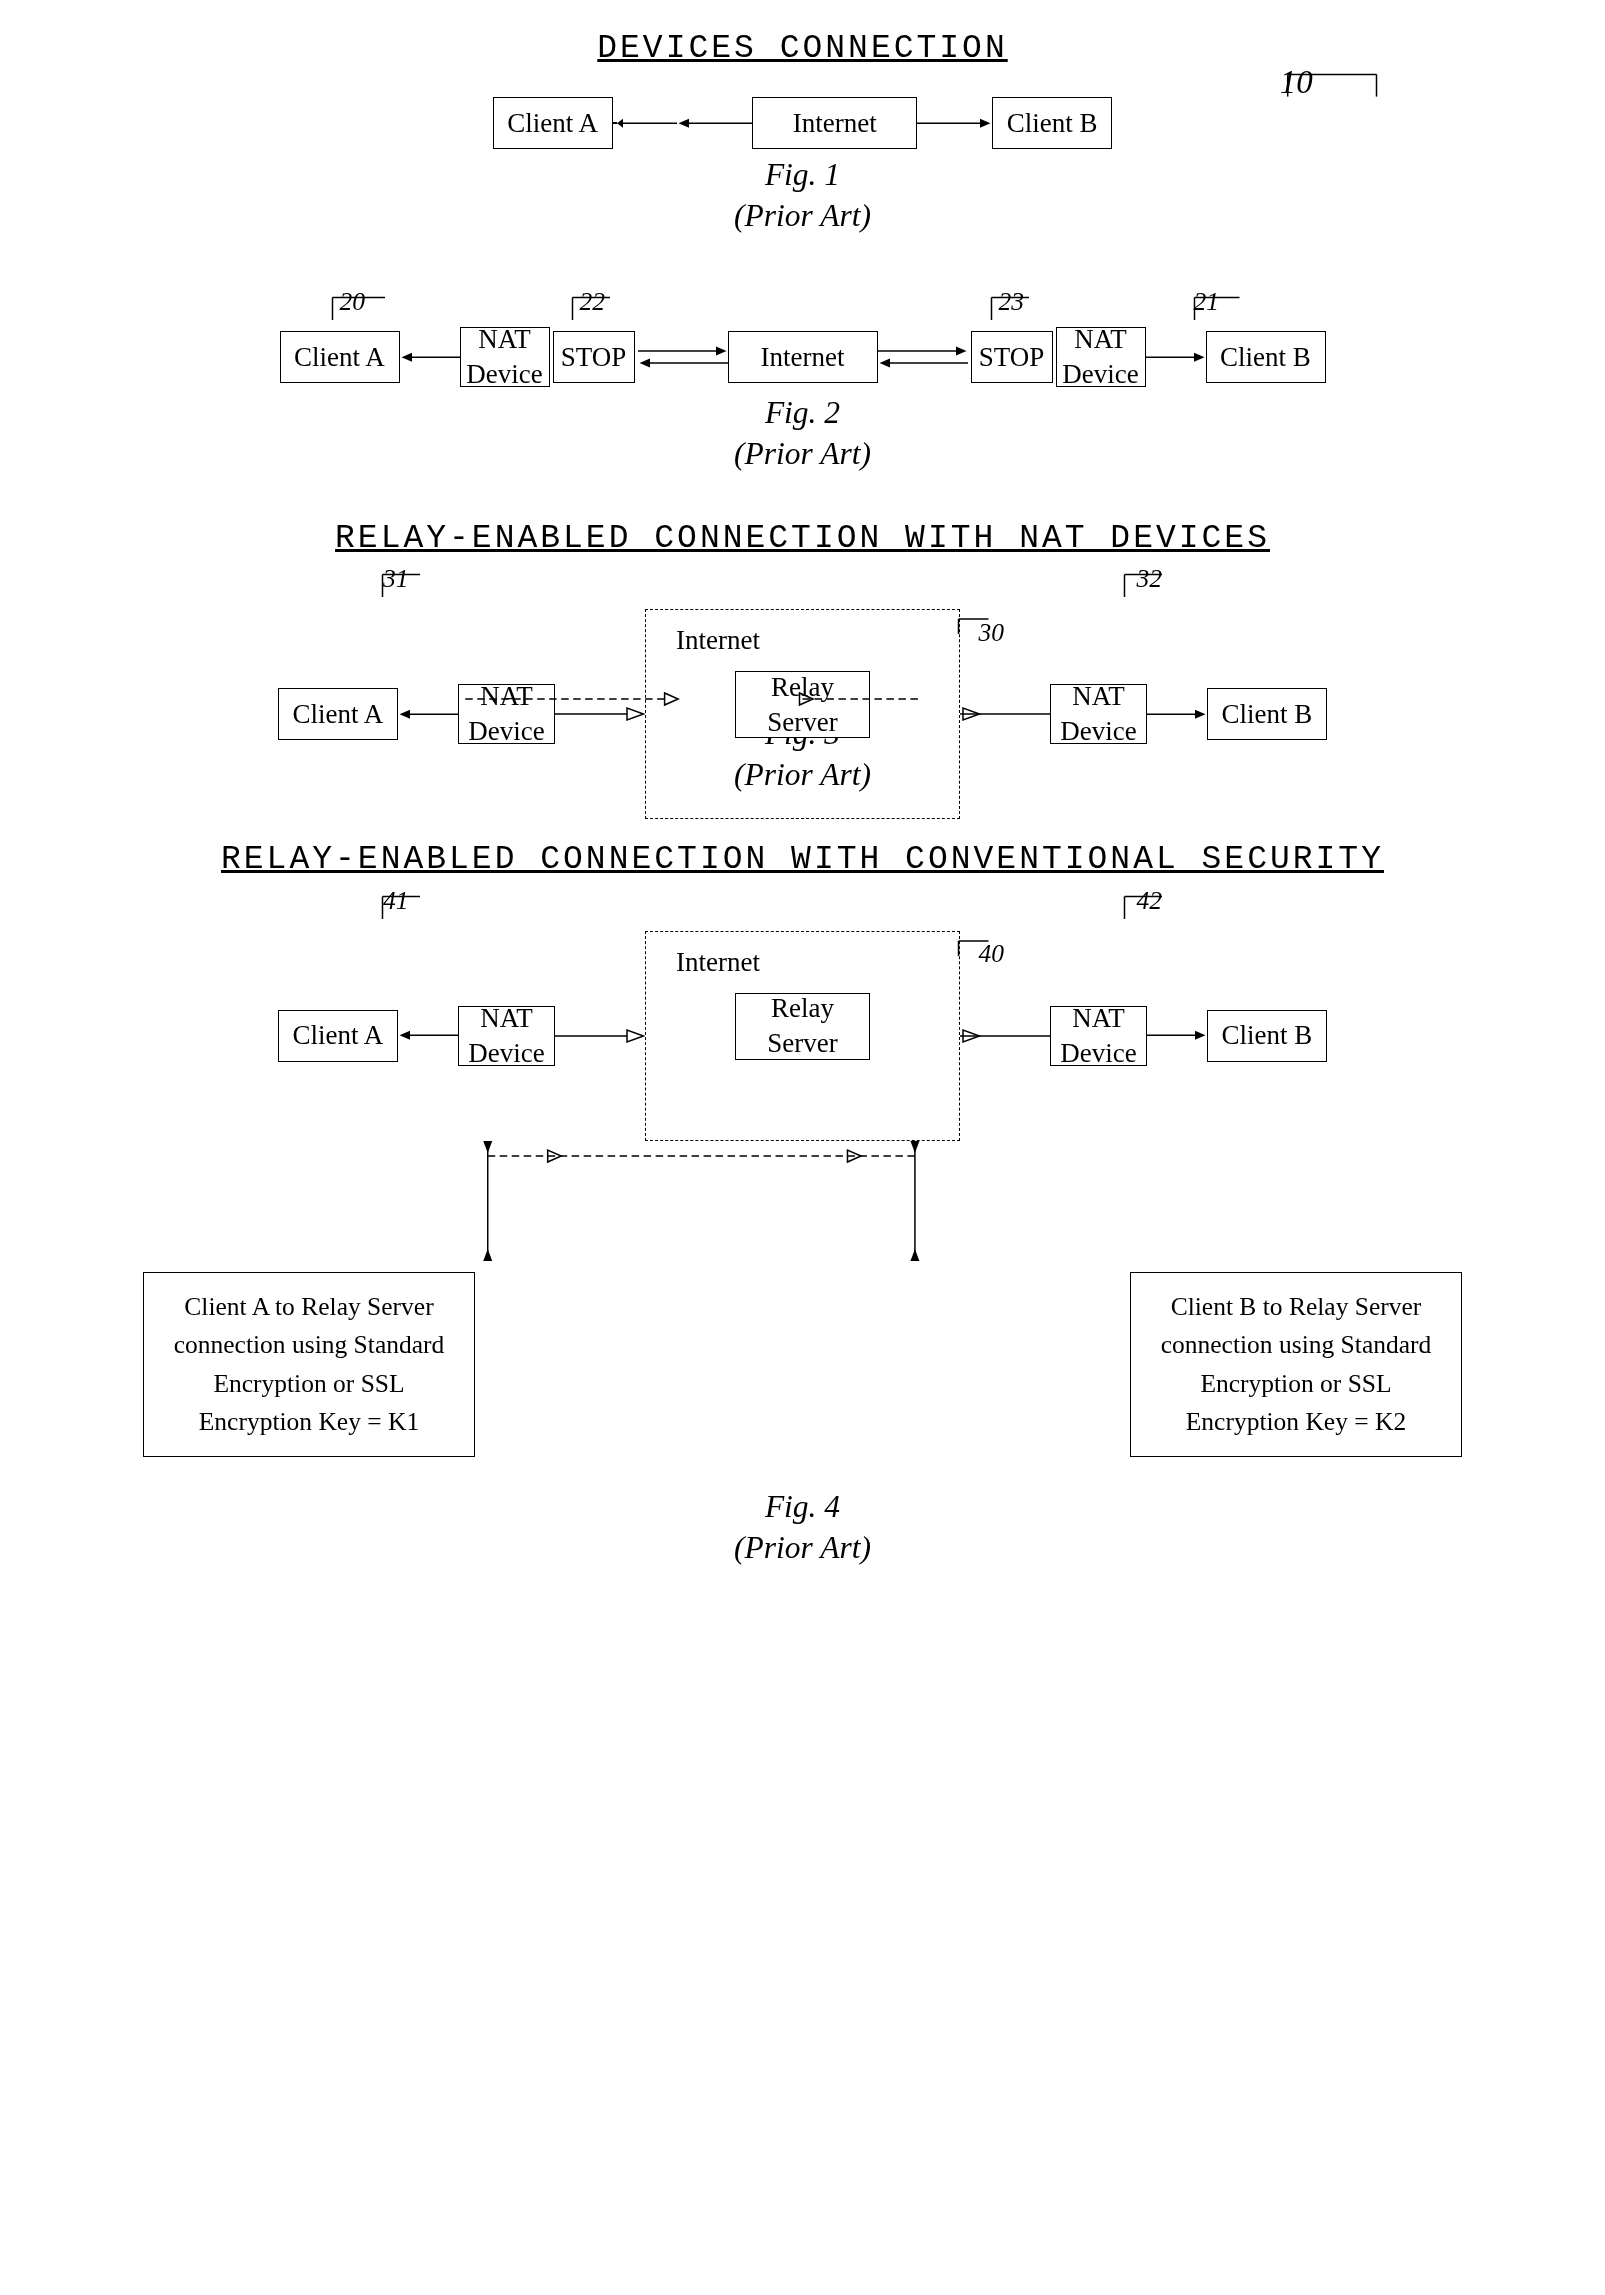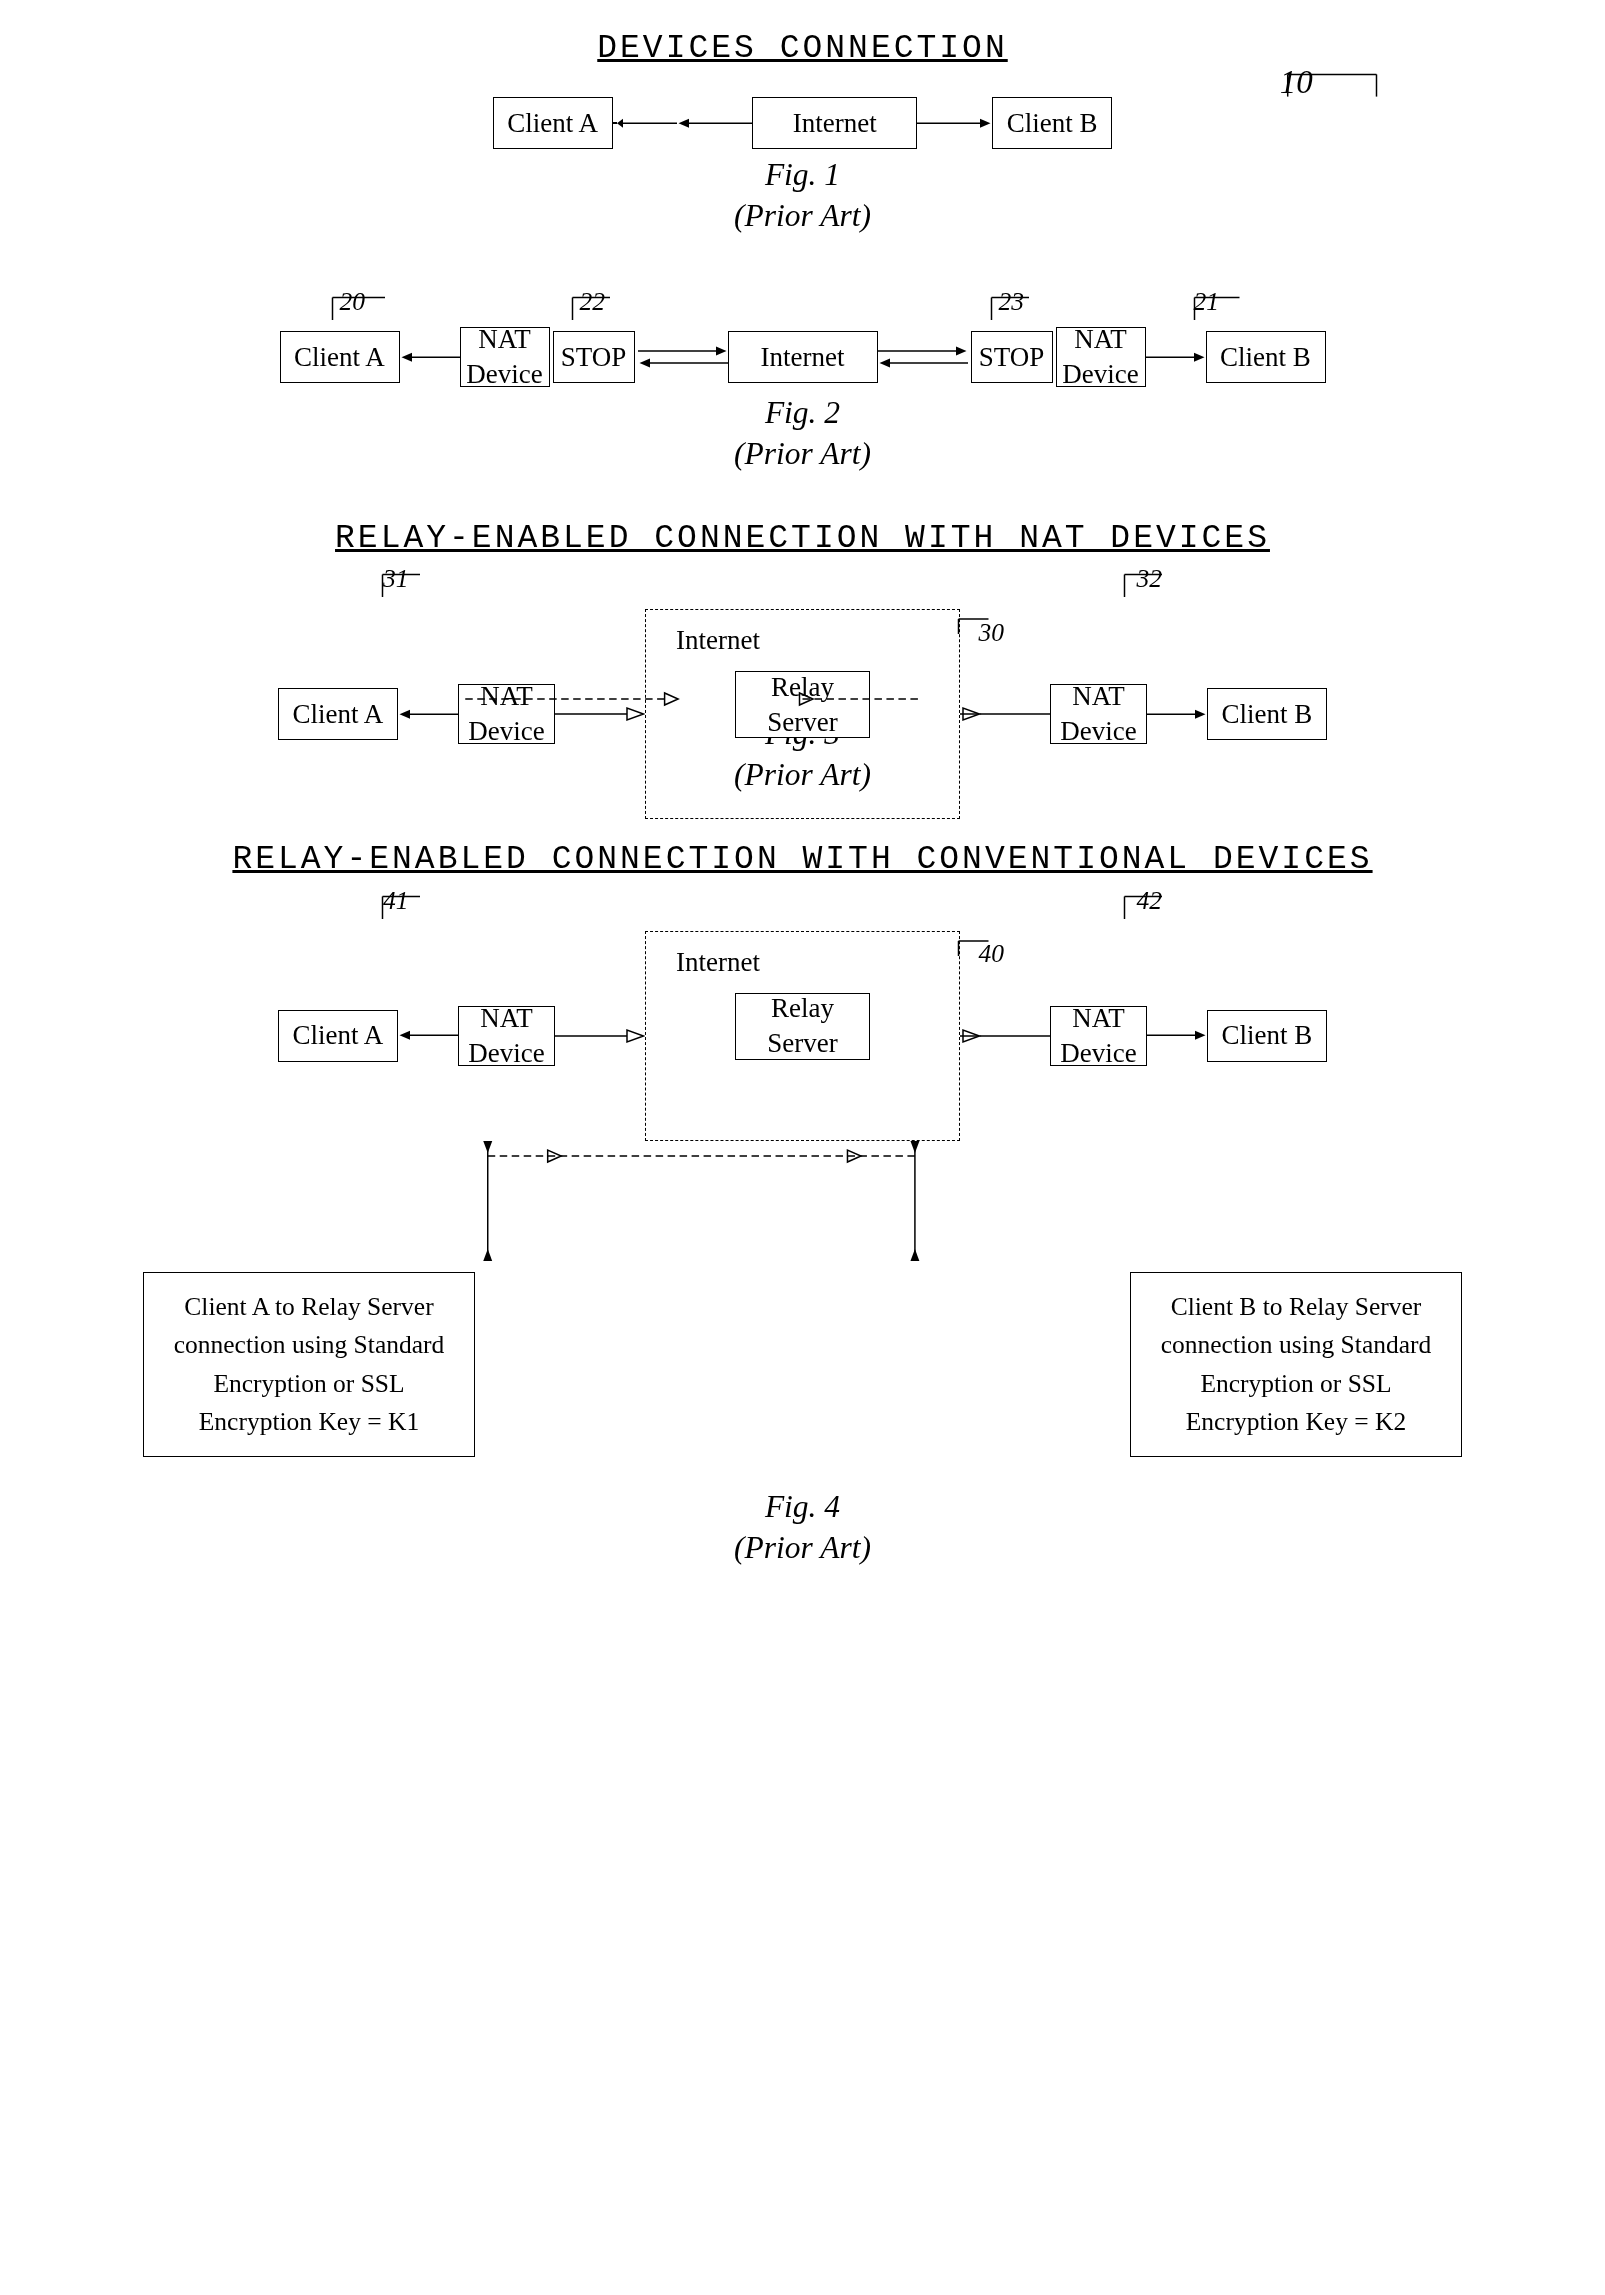--- a/index.html
+++ b/index.html
@@ -282,21 +282,21 @@
       </svg>
     </div>
 
     <div class="fig-caption" style="margin-top:30px;">
       <span>Fig. 3</span><br>
       <span>(Prior Art)</span>
     </div>
   </div>
 
   <div class="diagram-section">
-    <div class="section-title">RELAY-ENABLED CONNECTION WITH CONVENTIONAL DEVICES</div>
+    <div class="section-title">RELAY-ENABLED CONNECTION WITH CONVENTIONAL SECURITY</div>
 
     <div style="position:relative; margin-top:45px; display:flex; align-items:center;">
 
       <div style="position:absolute; top:-45px; left:105px; font-size:25.5px; font-style:italic;">41</div>
       <div style="position:absolute; top:-45px; right:165px; font-size:25.5px; font-style:italic;">42</div>
       <svg width="60" height="33" style="position:absolute; top:-42px; left:97px;" viewBox="0 0 80 44">
         <line x1="10" y1="10" x2="10" y2="40" stroke="#000" stroke-width="2"></line>
         <line x1="10" y1="10" x2="60" y2="10" stroke="#000" stroke-width="2"></line>
       </svg>
       <svg width="60" height="33" style="position:absolute; top:-42px; right:150px;" viewBox="0 0 80 44">

